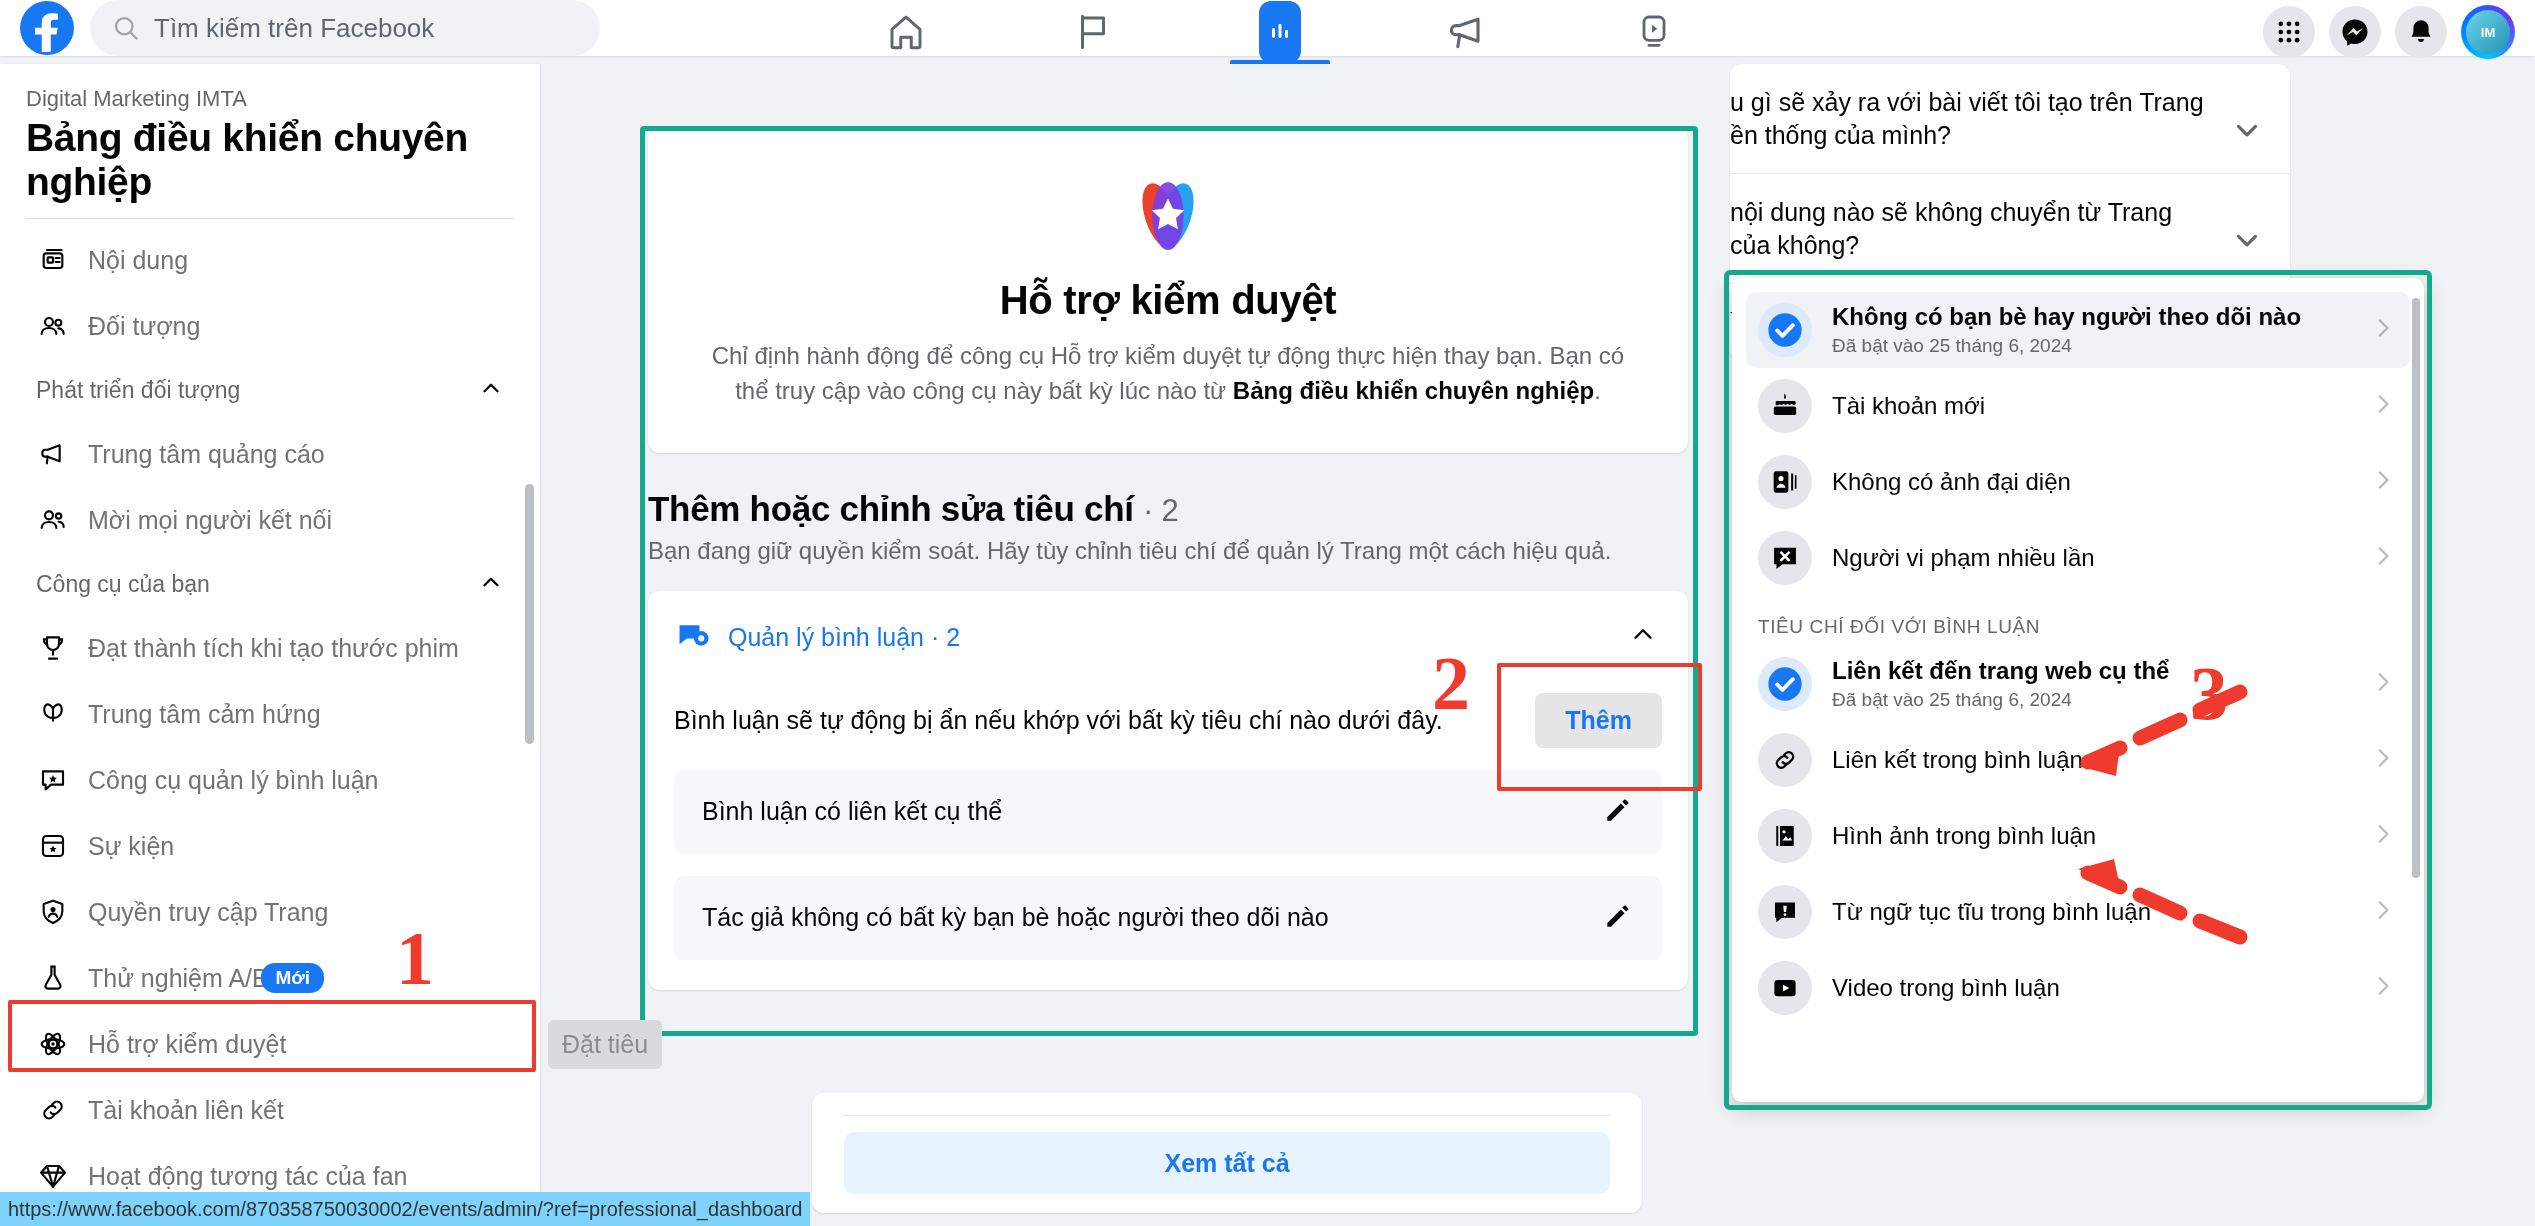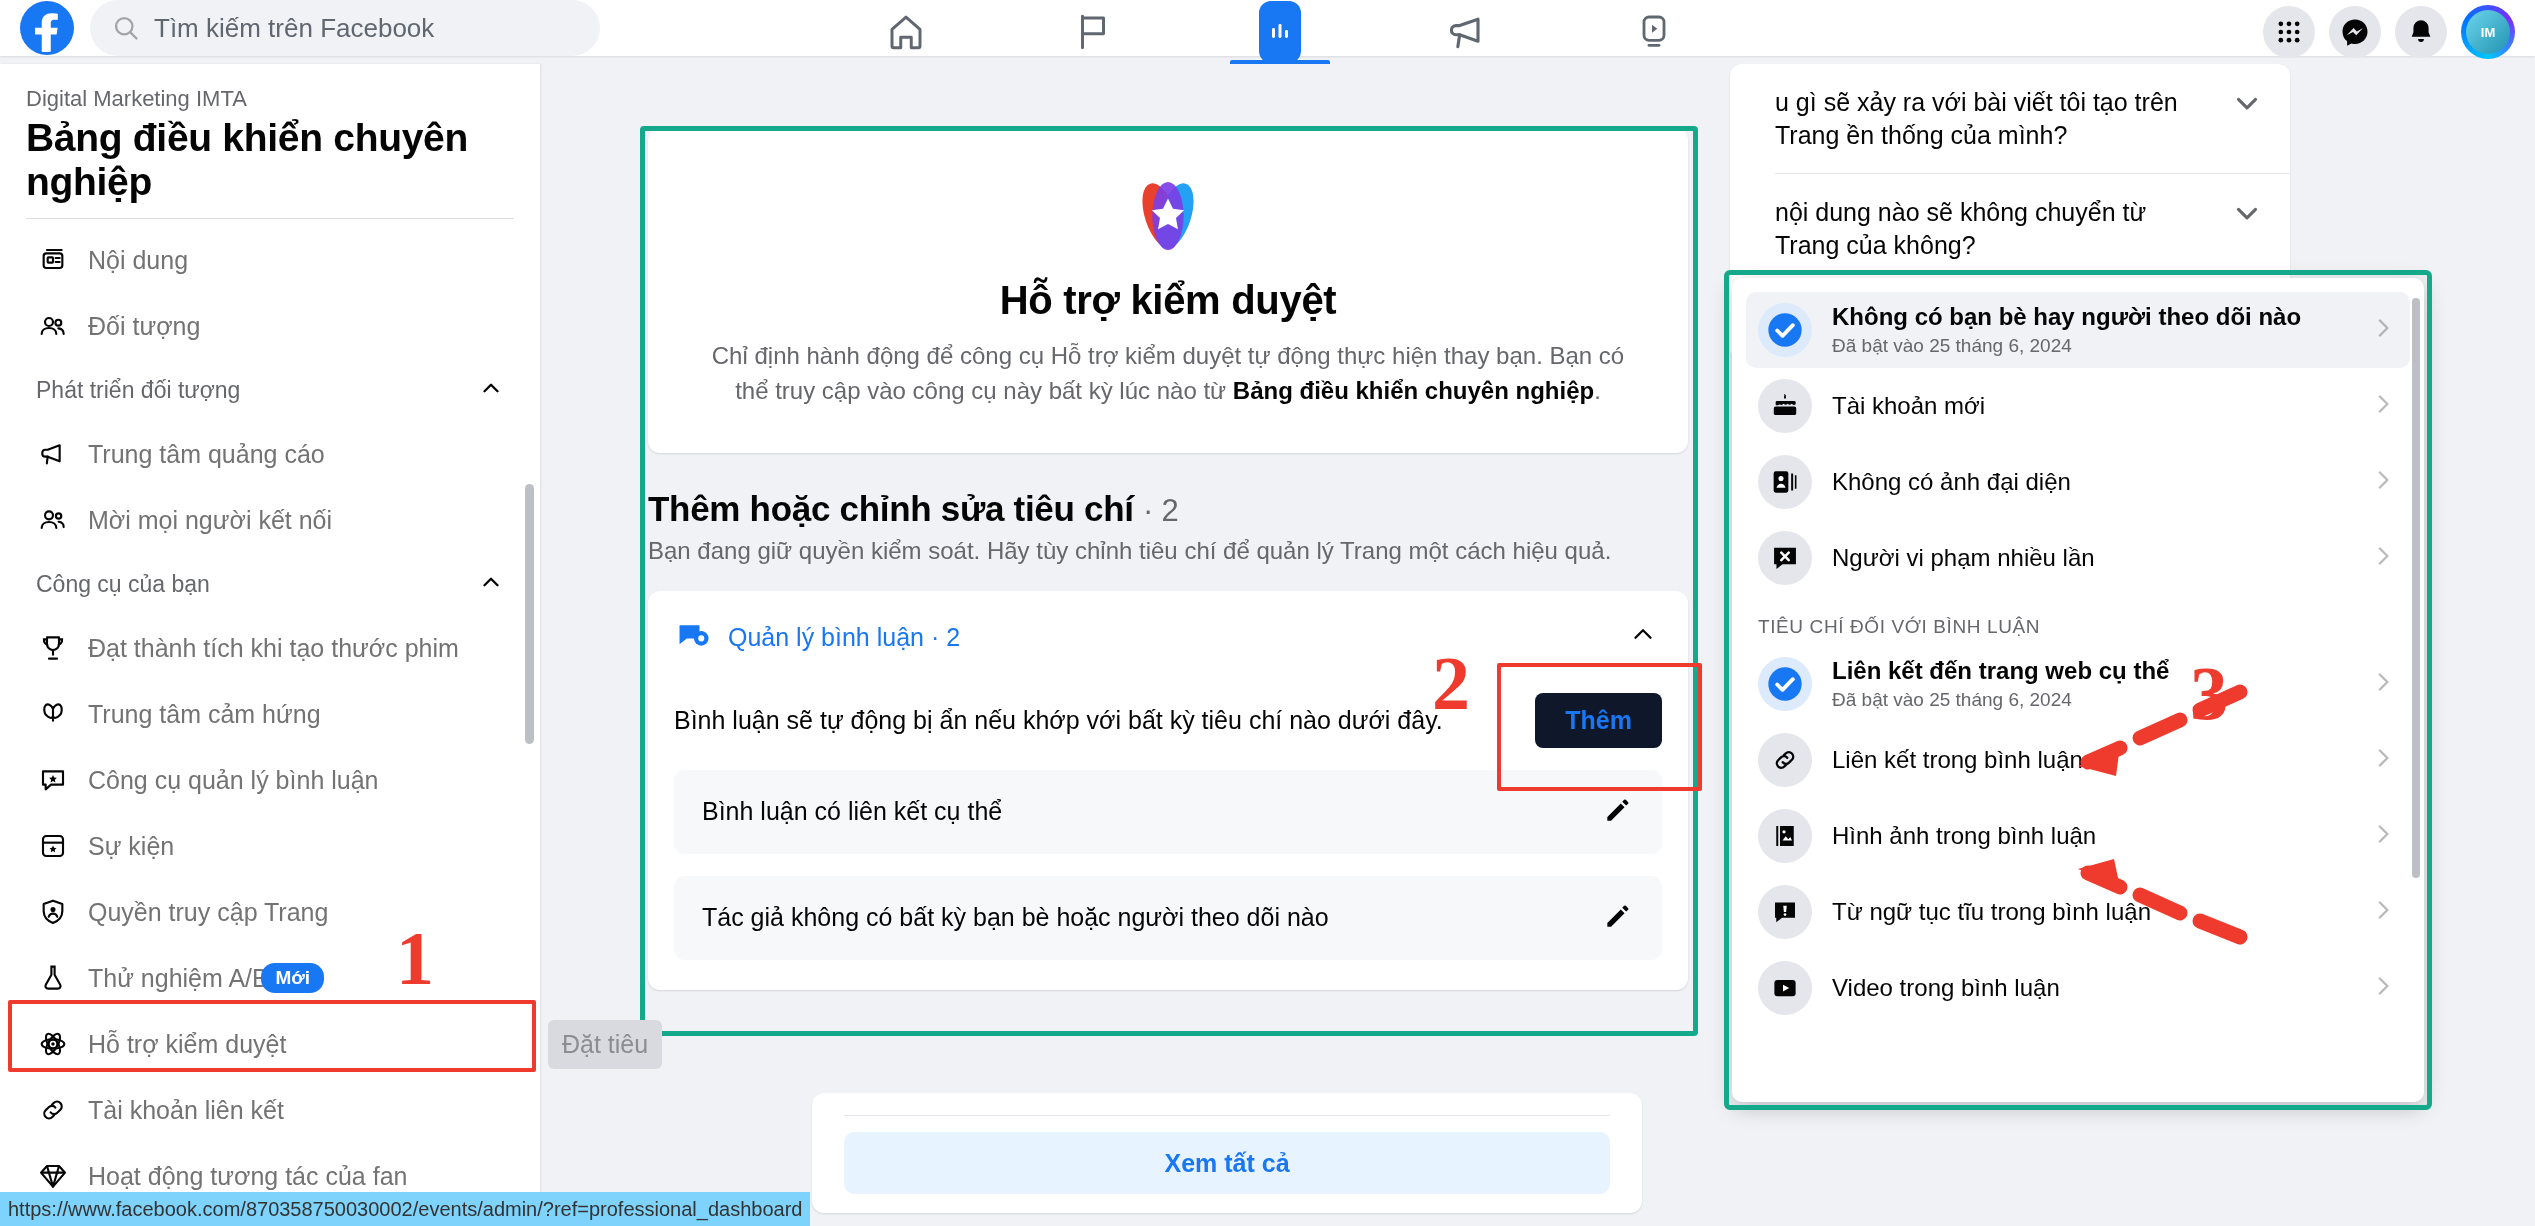--- a/index.html
+++ b/index.html
@@ -141,41 +141,41 @@
   .sec-title .cnt { font-weight: normal; color: #65676b; font-size: 31px; }
   .sec-desc { font-size: 24px; color: #65676b; margin-top: 8px; }
 
   .crit-card { margin-top: 26px; padding: 26px 26px 30px 26px; }
   .crit-head { display:flex; align-items:center; gap: 16px; position: relative; }
   .crit-head .hlbl { color: #1877f2; font-size: 25px; }
   .chev-up { position: absolute; right: 4px; top: 2px; }
 
   .crit-note { font-size: 25px; margin-top: 34px; display:flex; align-items:center; }
   .btn-them {
-    background: #0f172a; color: #1877f2; font-size: 25px; font-weight: 600;
+    background: #e5e5e5; color: #1877f2; font-size: 25px; font-weight: 600;
     border: none; border-radius: 8px; padding: 13px 30px; margin-left: auto;
     font-family: inherit; cursor: pointer;
   }
 
   .crit-row {
     background: #f7f8fa; border-radius: 10px; height: 84px; margin-top: 22px;
     display:flex; align-items:center; padding: 0 28px;
   }
   .crit-row .rlbl { font-size: 25px; }
   .pencil { margin-left: auto; }
 
   
   .right-bg {
     position: absolute; left: 1730px; top: 64px; width: 560px;
     background: #fff; border-radius: 12px; box-shadow: 0 1px 2px rgba(0,0,0,.12);
     overflow: hidden;
   }
   .faq-row {
-    display:flex; align-items:flex-start; padding: 22px 26px 22px 0;
-    border-bottom: 1px solid #e4e6eb; gap: 16px; margin-left: 45px;
+    display:flex; align-items:flex-end; padding: 22px 26px 22px 0;
+    border-bottom: 1px solid #e4e6eb; gap: 16px;
   }
   .faq-txt { font-size: 25px; line-height: 1.3; flex: 1; }
 
   
   .dlg-frame {
     position: absolute; left: 1724px; top: 270px; width: 708px; height: 840px;
     border: 5px solid #14a98a; border-radius: 6px; z-index: 52; pointer-events: none;
   }
   .dialog {
     position: absolute; left: 1732px; top: 278px; width: 692px; height: 824px;

